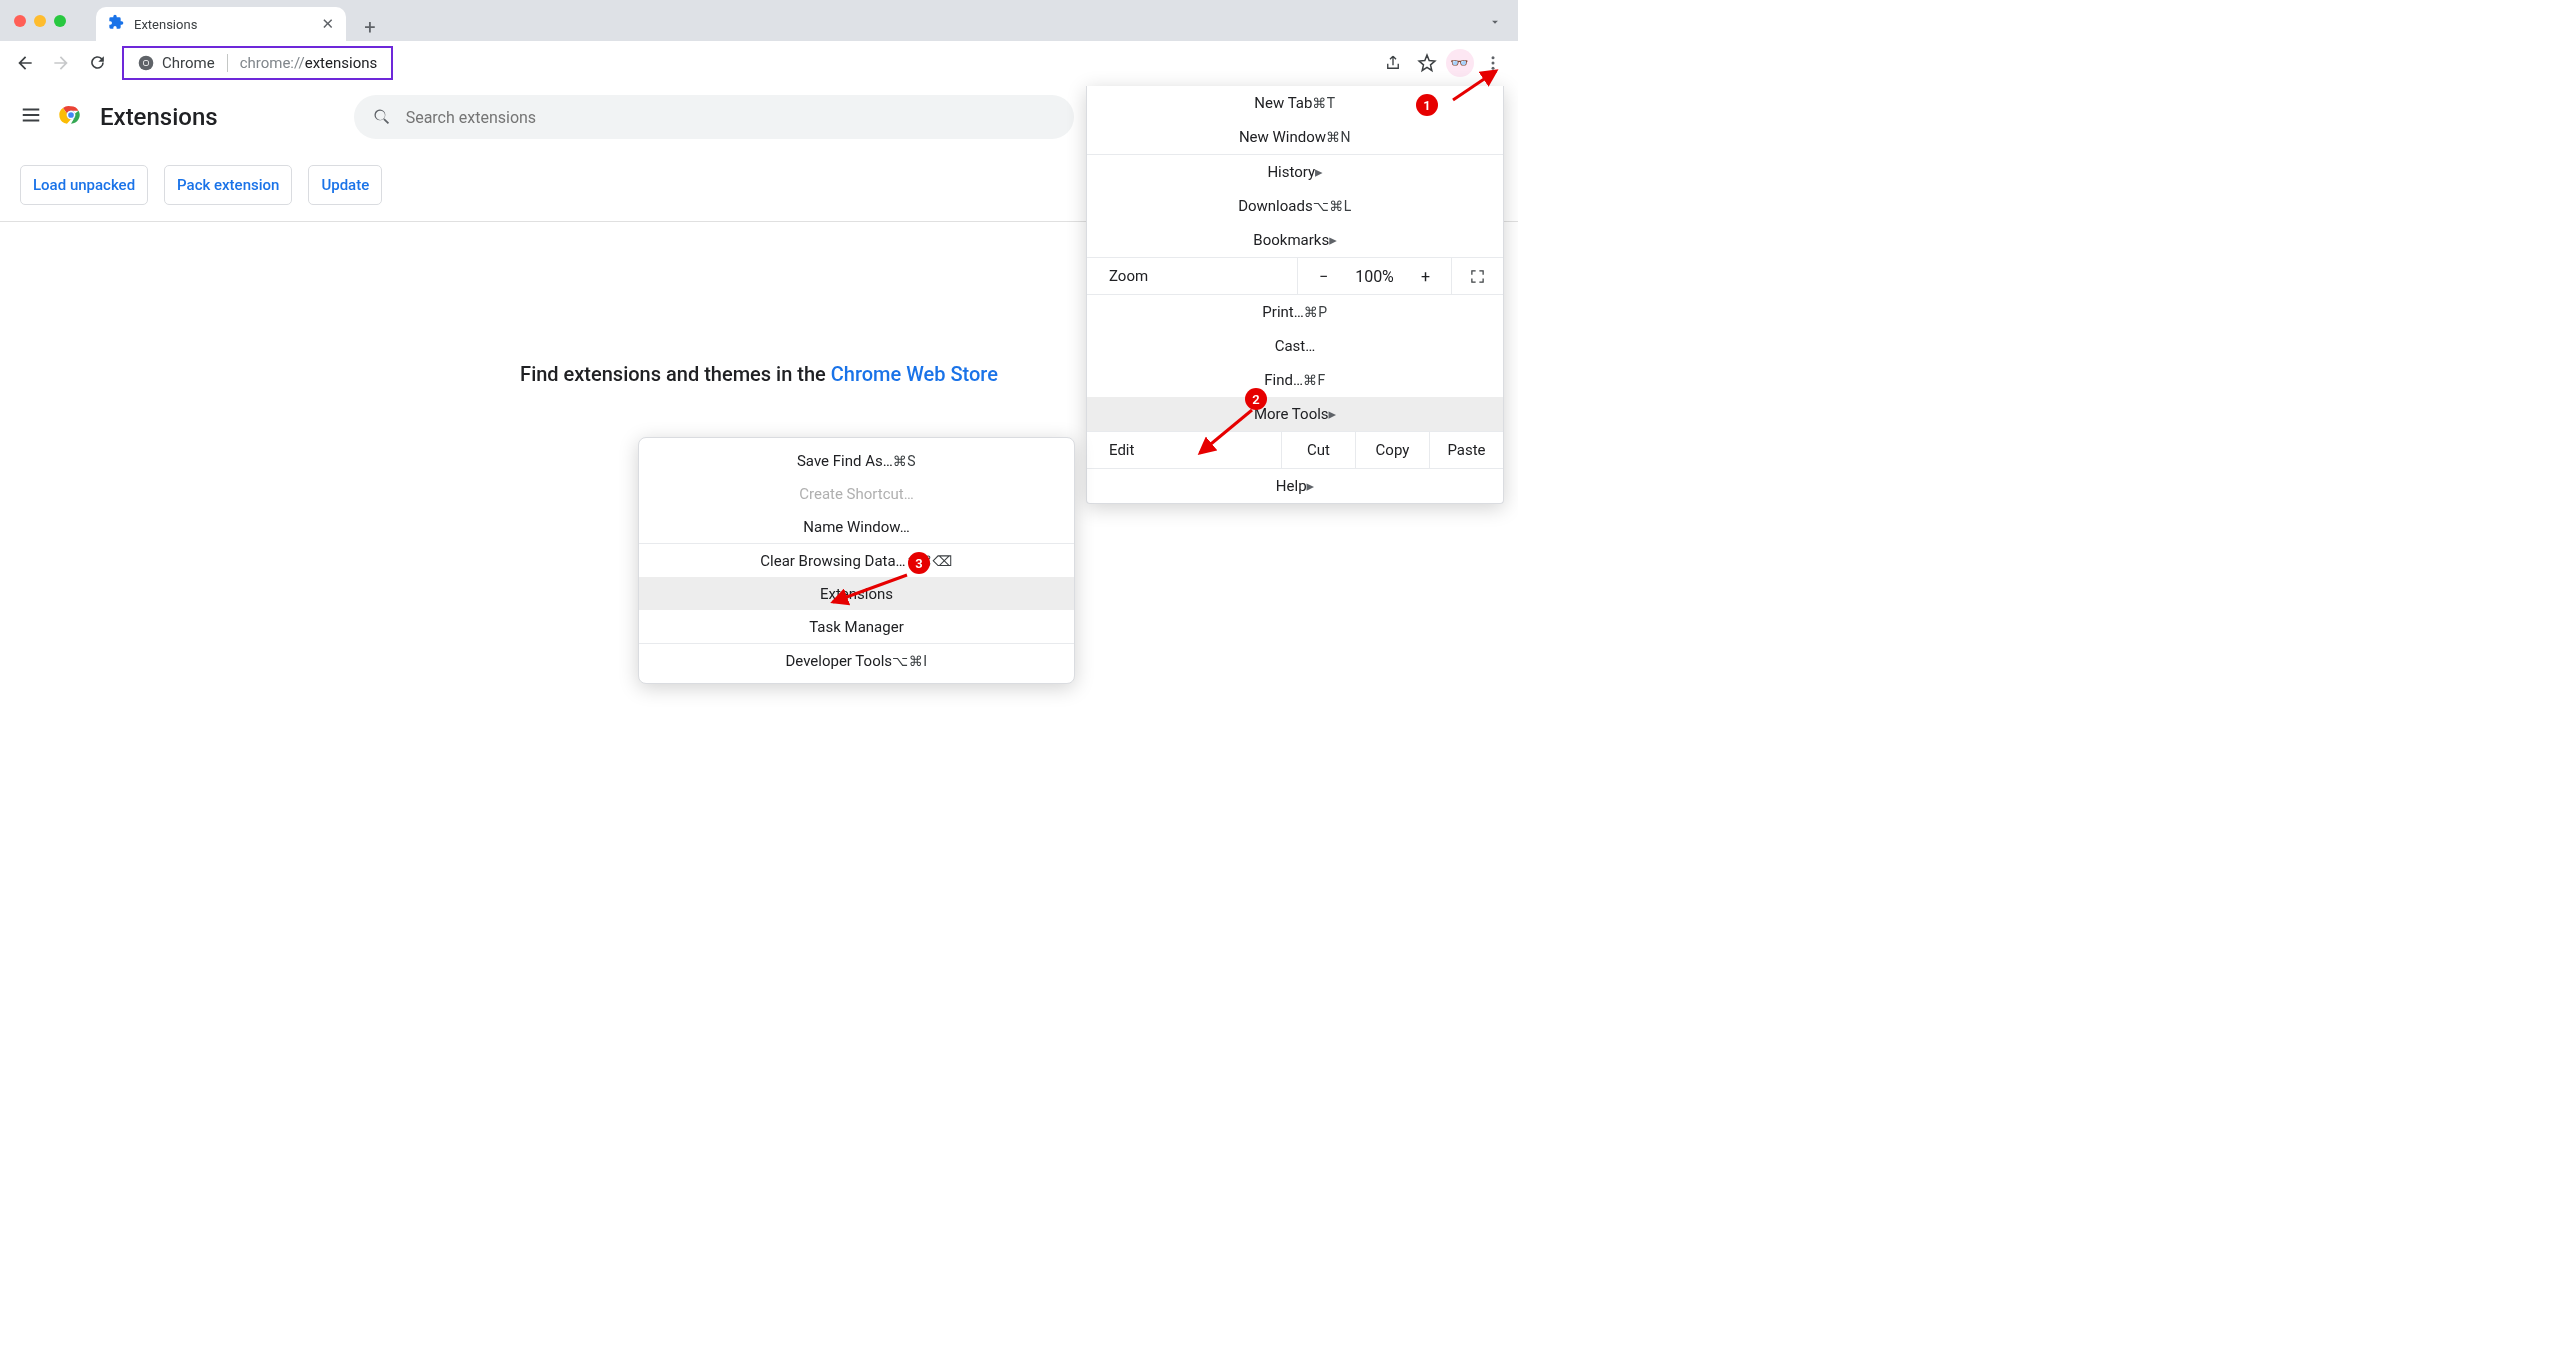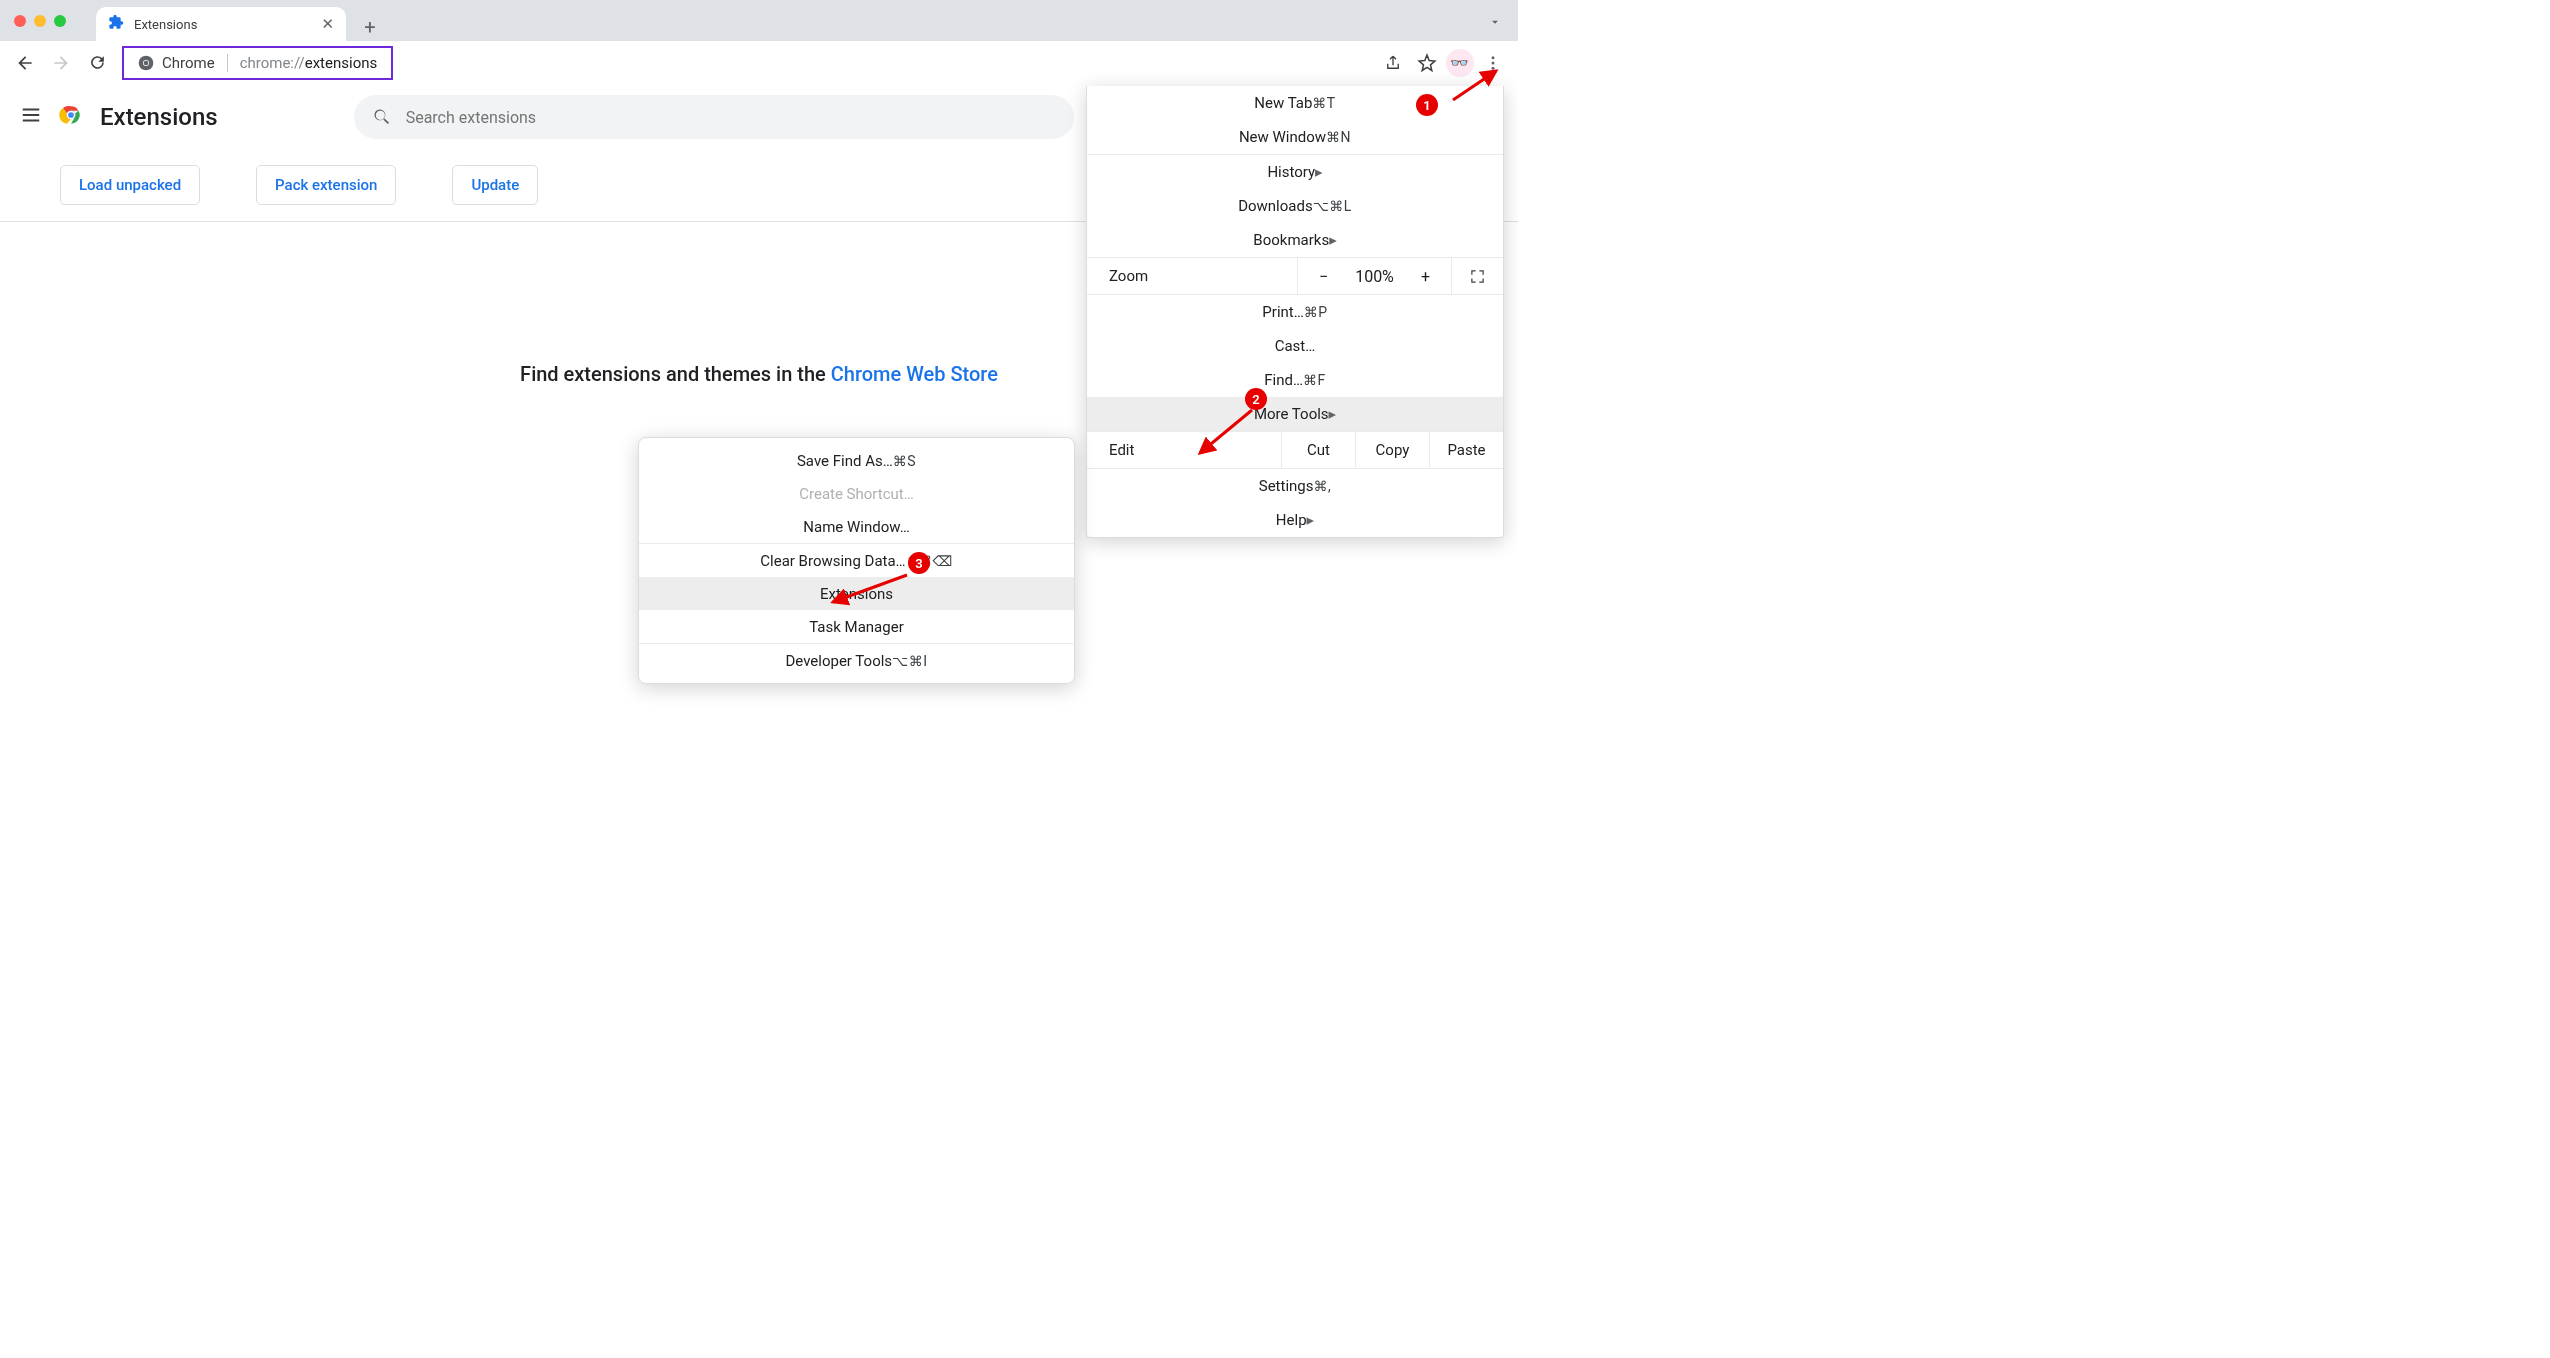--- a/index.html
+++ b/index.html
@@ -34,21 +34,21 @@
   .dots-icon svg circle { fill:#5f6368; }
 
   
   .ext-header { height:64px; display:flex; align-items:center; padding:0 20px; gap:16px; border-bottom:0; }
   .hamburger svg { width:22px; height:22px; }
   .chrome-logo svg { width:26px; height:26px; }
   .ext-title { font-size:24px; font-weight:500; color:#202124; }
   .search-wrap { margin-left:120px; flex:1; max-width:720px; height:44px; background:#f1f3f4; border-radius:40px; display:flex; align-items:center; padding:0 18px; gap:14px; color:#5f6368; }
   .search-wrap input { border:none; background:transparent; outline:none; font-size:16px; color:#5f6368; flex:1; }
   .btn-row { padding:16px 20px; display:flex; gap:16px; border-bottom:1px solid #e0e0e0; }
-  .ext-btn { border:1px solid #dadce0; background:#fff; color:#1a73e8; font-size:15px; padding:10px 18px; border-radius:5px; font-weight:500;margin-left:40px; }
+  .ext-btn { border:1px solid #dadce0; background:#fff; color:#1a73e8; font-size:15px; padding:10px 12px; border-radius:5px; font-weight:500; }
   .content-msg { text-align:center; margin-top:140px; font-size:20px; color:#202124; font-weight:500;}
   .content-msg a { color:#1a73e8; text-decoration:none; }
 
   
   .menu { position:absolute; top:86px; right:14px; width:418px; background:#fff; border-radius:0 0 4px 4px; box-shadow:0 4px 20px rgba(0,0,0,.18); border:1px solid #dadce0; border-top:none;}
   .menu-item { display:flex; align-items:center; justify-content:center; padding:0 22px; height:34px; font-size:15px; color:#202124; }
   .menu-item.hover { background:#ededed; }
   .menu-sep { height:1px; background:#e8eaed; }
   .kbd { color:#3c4043; font-size:14px; letter-spacing:.5px; }
   .chevron { color:#5f6368; }
@@ -241,24 +241,20 @@
   <div class="menu-sep"></div>
   <div class="edit-row">
     <span class="label">Edit</span>
     <div class="edit-cells">
       <div>Cut</div>
       <div>Copy</div>
       <div>Paste</div>
     </div>
   </div>
   <div class="menu-sep"></div>
-  <div class="menu-item">
-      <span>Settings</span>
-      <span class="kbd">⌘,</span>
-    </div>
   <div class="menu-item">
       <span>Help</span>
       <span class="chevron">▸</span>
     </div>
 </div>
 
 <div class="submenu">
   <div class="menu-item">
       <span>Save Find As…</span>
       <span class="kbd">⌘S</span>

